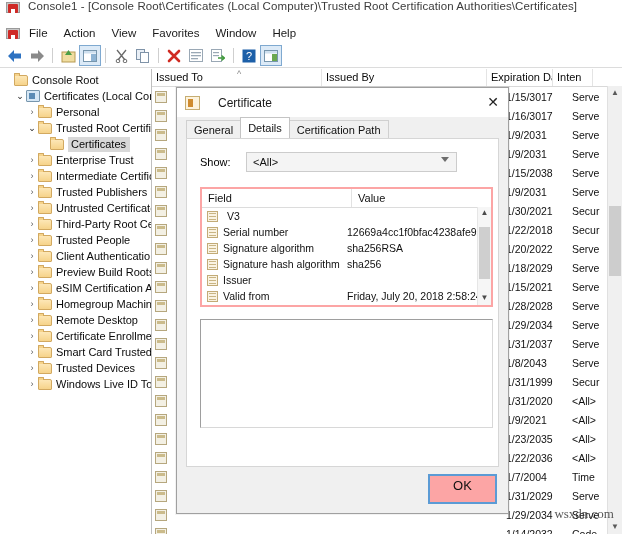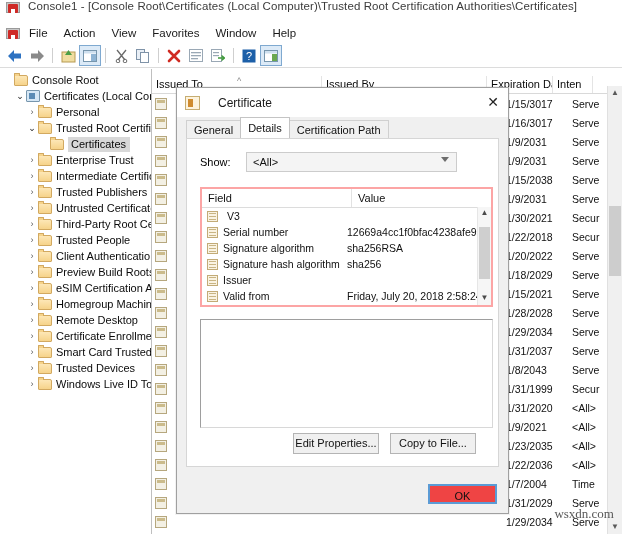--- a/index.html
+++ b/index.html
@@ -186,21 +186,20 @@
   }
   #listheader {
     height: 17px;
     background: #ffffff;
     border-bottom: 1px solid #d9d9d9;
     display: flex;
     align-items: flex-end;
     font-size: 11px;
     color: #0a0a0a;
     position: relative;
-    margin-top: 7px;
   }
   #listheader .hcol {
     box-sizing: border-box;
     padding-left: 4px;
     height: 17px;
     line-height: 17px;
     border-right: 1px solid #e4e4e4;
     white-space: nowrap;
     overflow: hidden;
   }
@@ -471,25 +470,25 @@
     font-size: 11px;
     background: #f0f0f0;
     border: 1px solid #b4b4b4;
     box-sizing: border-box;
     color: #111;
   }
 
   #okbtn {
     position: absolute;
     right: 12px; bottom: 10px;
-    width: 67px; height: 18px;
+    width: 67px; height: 28px;
     line-height: 20px;
     text-align: center;
-    font-size: 11px;
-    background: #ef4444;
+    font-size: 13px;
+    background: #fca5a5;
     border: 1px solid #5b9bd5;
     outline: 1px solid #5b9bd5;
     box-sizing: border-box;
     color: #111;
   }
 
   .watermark {
     position: absolute;
     right: 8px;
     bottom: 12px;
@@ -959,23 +958,19 @@
           </div>
         <div id="fieldscroll">
           <div class="farw up">▲</div>
           <div class="fthumb"></div>
           <div class="farw dn">▼</div>
         </div>
       </div>
 
       <div id="valuebox"></div>
 
-      <div id="dlgbtnrow">
-        <div class="dbtn">Edit Properties...</div>
-        <div class="dbtn">Copy to File...</div>
-      </div>
     </div>
 
     <div id="okbtn">OK</div>
   </div>
 </div>
 
 <div class="watermark">wsxdn.com</div>
 
 </body></html>

